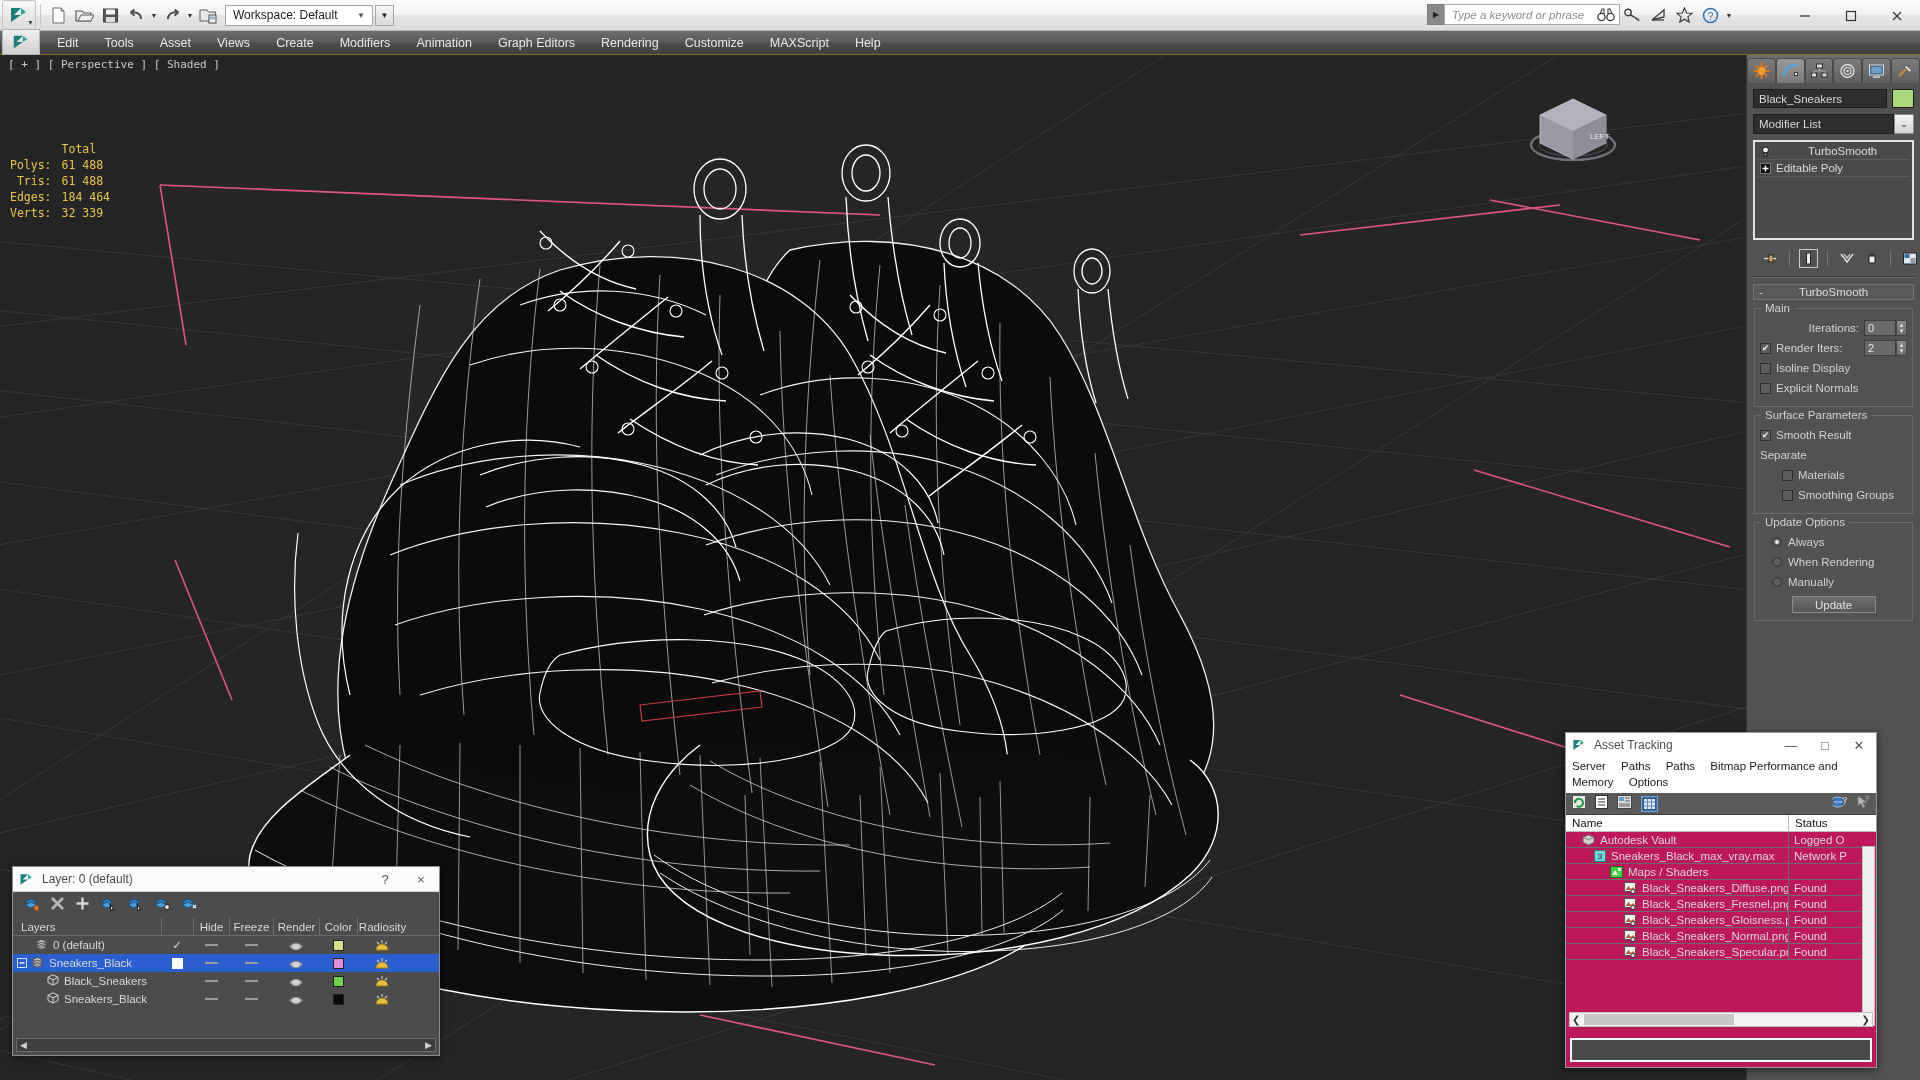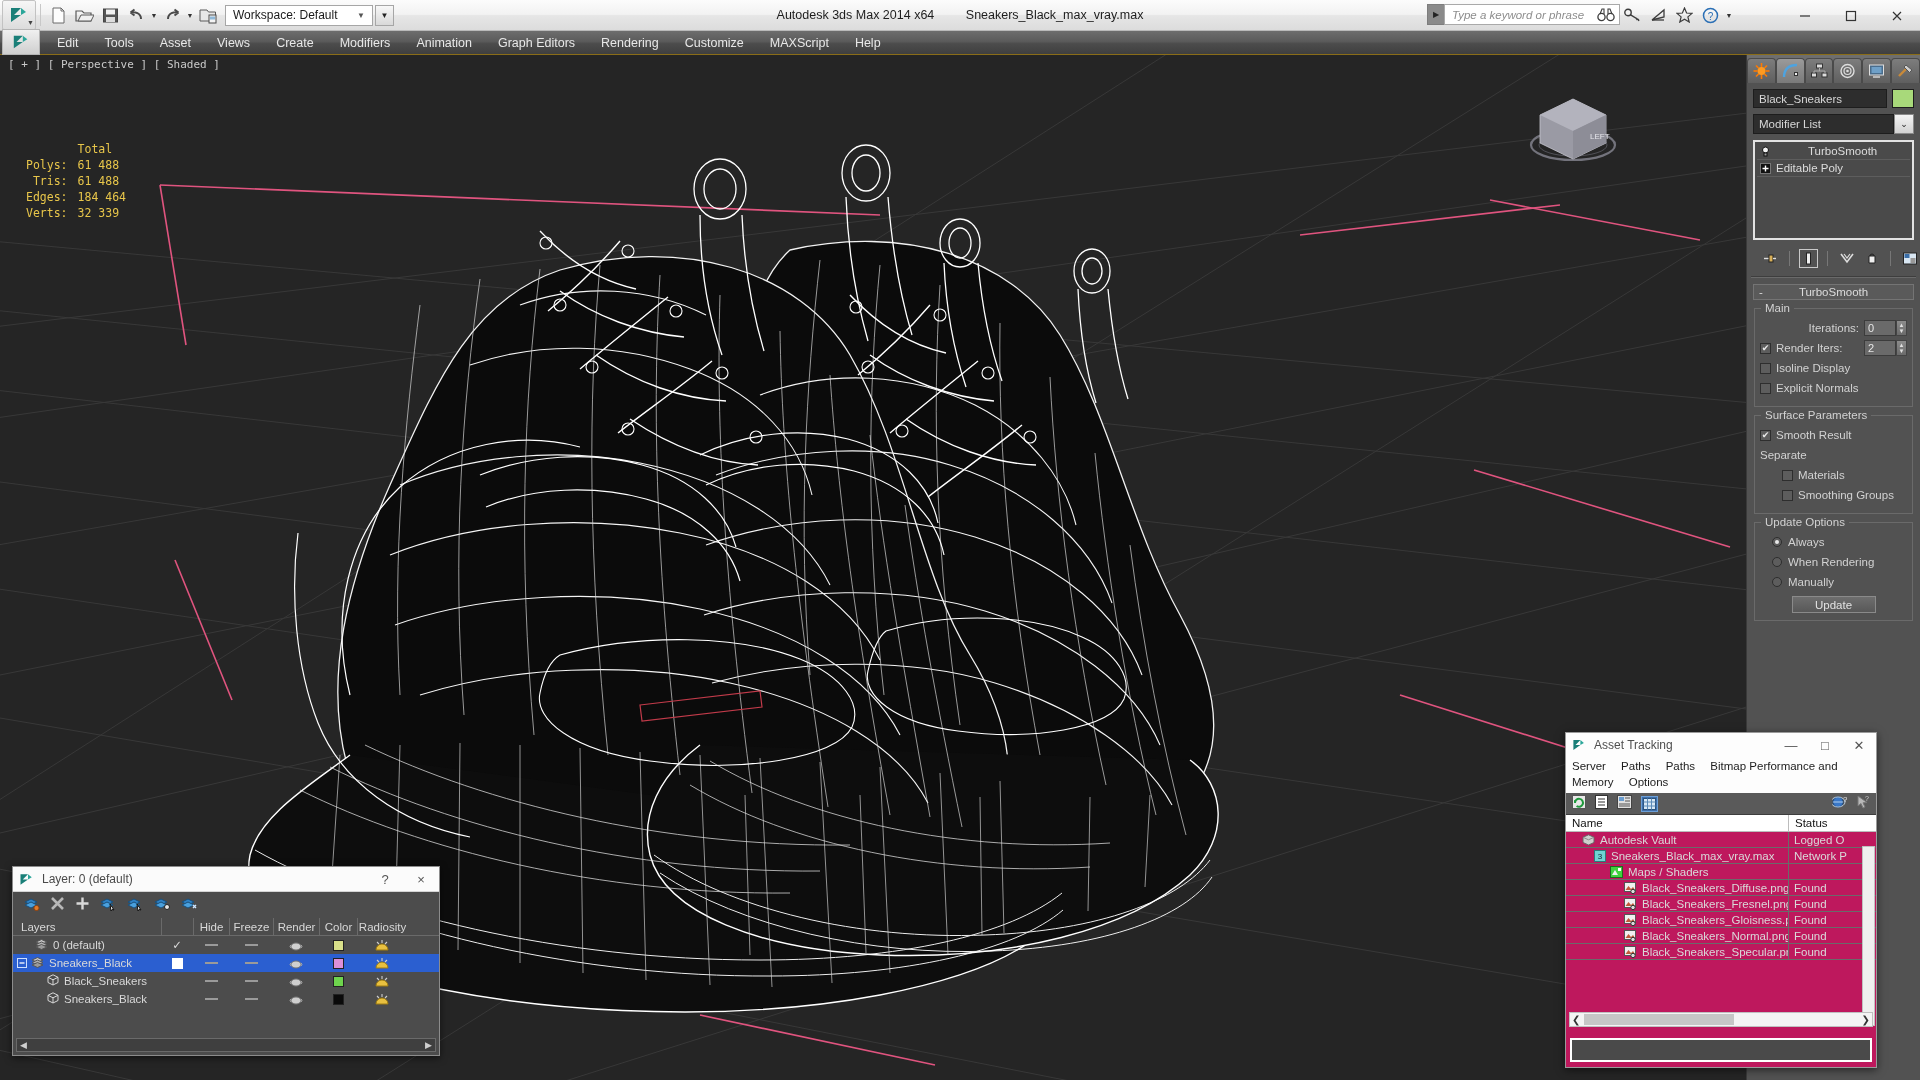--- a/index.html
+++ b/index.html
@@ -102,21 +102,20 @@
     overflow:hidden;
   }
   .vp-label {
     position:absolute; left:8px; top:3px; font-size:11px;
     font-family: "DejaVu Sans Mono", monospace; color:#c9c9c9; letter-spacing:0px;
   }
   .vp-stats {
     position:absolute; left:10px; top:86px;
     font-family: "DejaVu Sans Mono", monospace; font-size:11.5px; color:#e8c64a;
     line-height: 16px;
-    margin-left: 16px;
   }
   .vp-stats table { border-collapse: collapse; }
   .vp-stats td { padding: 0; }
   .vp-stats td.lbl { text-align:right; padding-right:10px; color:#e8c64a; }
   .vp-stats td.val { text-align:left; color:#e8c64a; }
   .vp-stats td.hdr { text-align:left; color:#e8c64a; padding-left:0; }
 
   
   .viewcube { position:absolute; right:118px; top:38px; width:110px; height:90px; }
 
@@ -352,24 +351,20 @@
         <rect x="11" y="9.5" width="5" height="3" fill="#8fb8d8"></rect>
       </svg>
   </div>
 
   <div class="ws-box">
     <span>Workspace: Default</span>
     <span class="ws-caret">▼</span>
   </div>
   <div class="ws-drop">▼</div>
 
-  <div class="title-center">
-    <span>Autodesk 3ds Max  2014 x64</span>
-    <span>Sneakers_Black_max_vray.max</span>
-  </div>
 
   <div class="search-wrap">
     <div class="search-arrow">▶</div>
     <div class="search-input">Type a keyword or phrase</div>
   </div>
 
   <div class="help-icons">
     <div class="hi">
       <svg width="18" height="14" viewBox="0 0 18 14">
           <circle cx="4.5" cy="9" r="3.6" fill="none" stroke="#3c3c3c" stroke-width="1.3"></circle>

